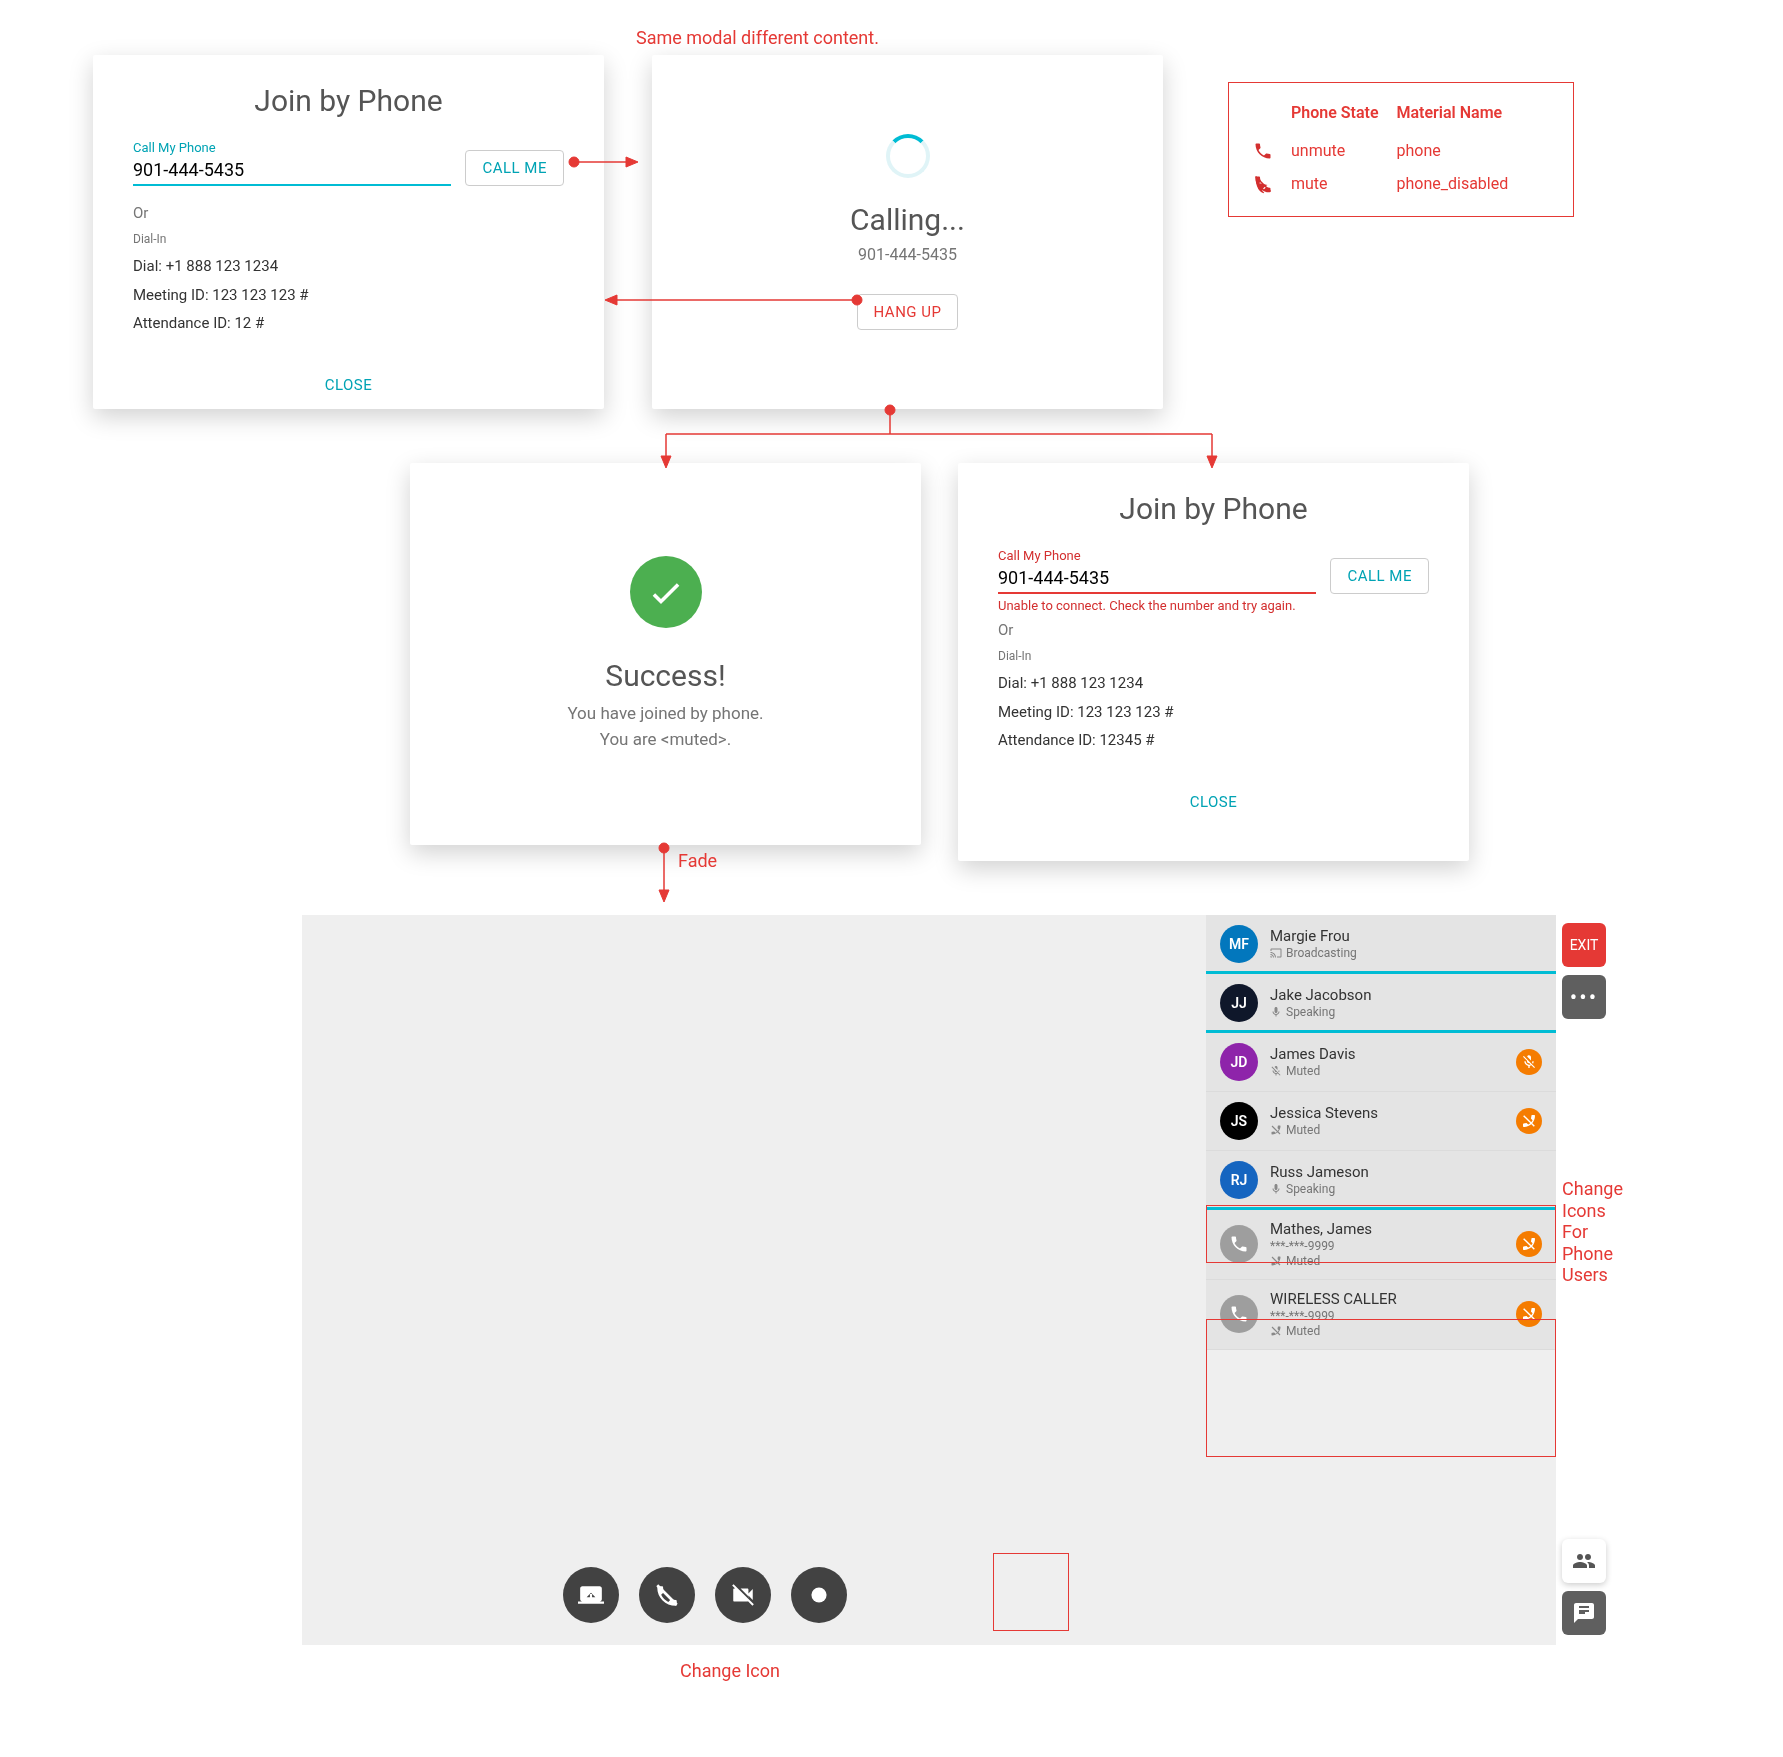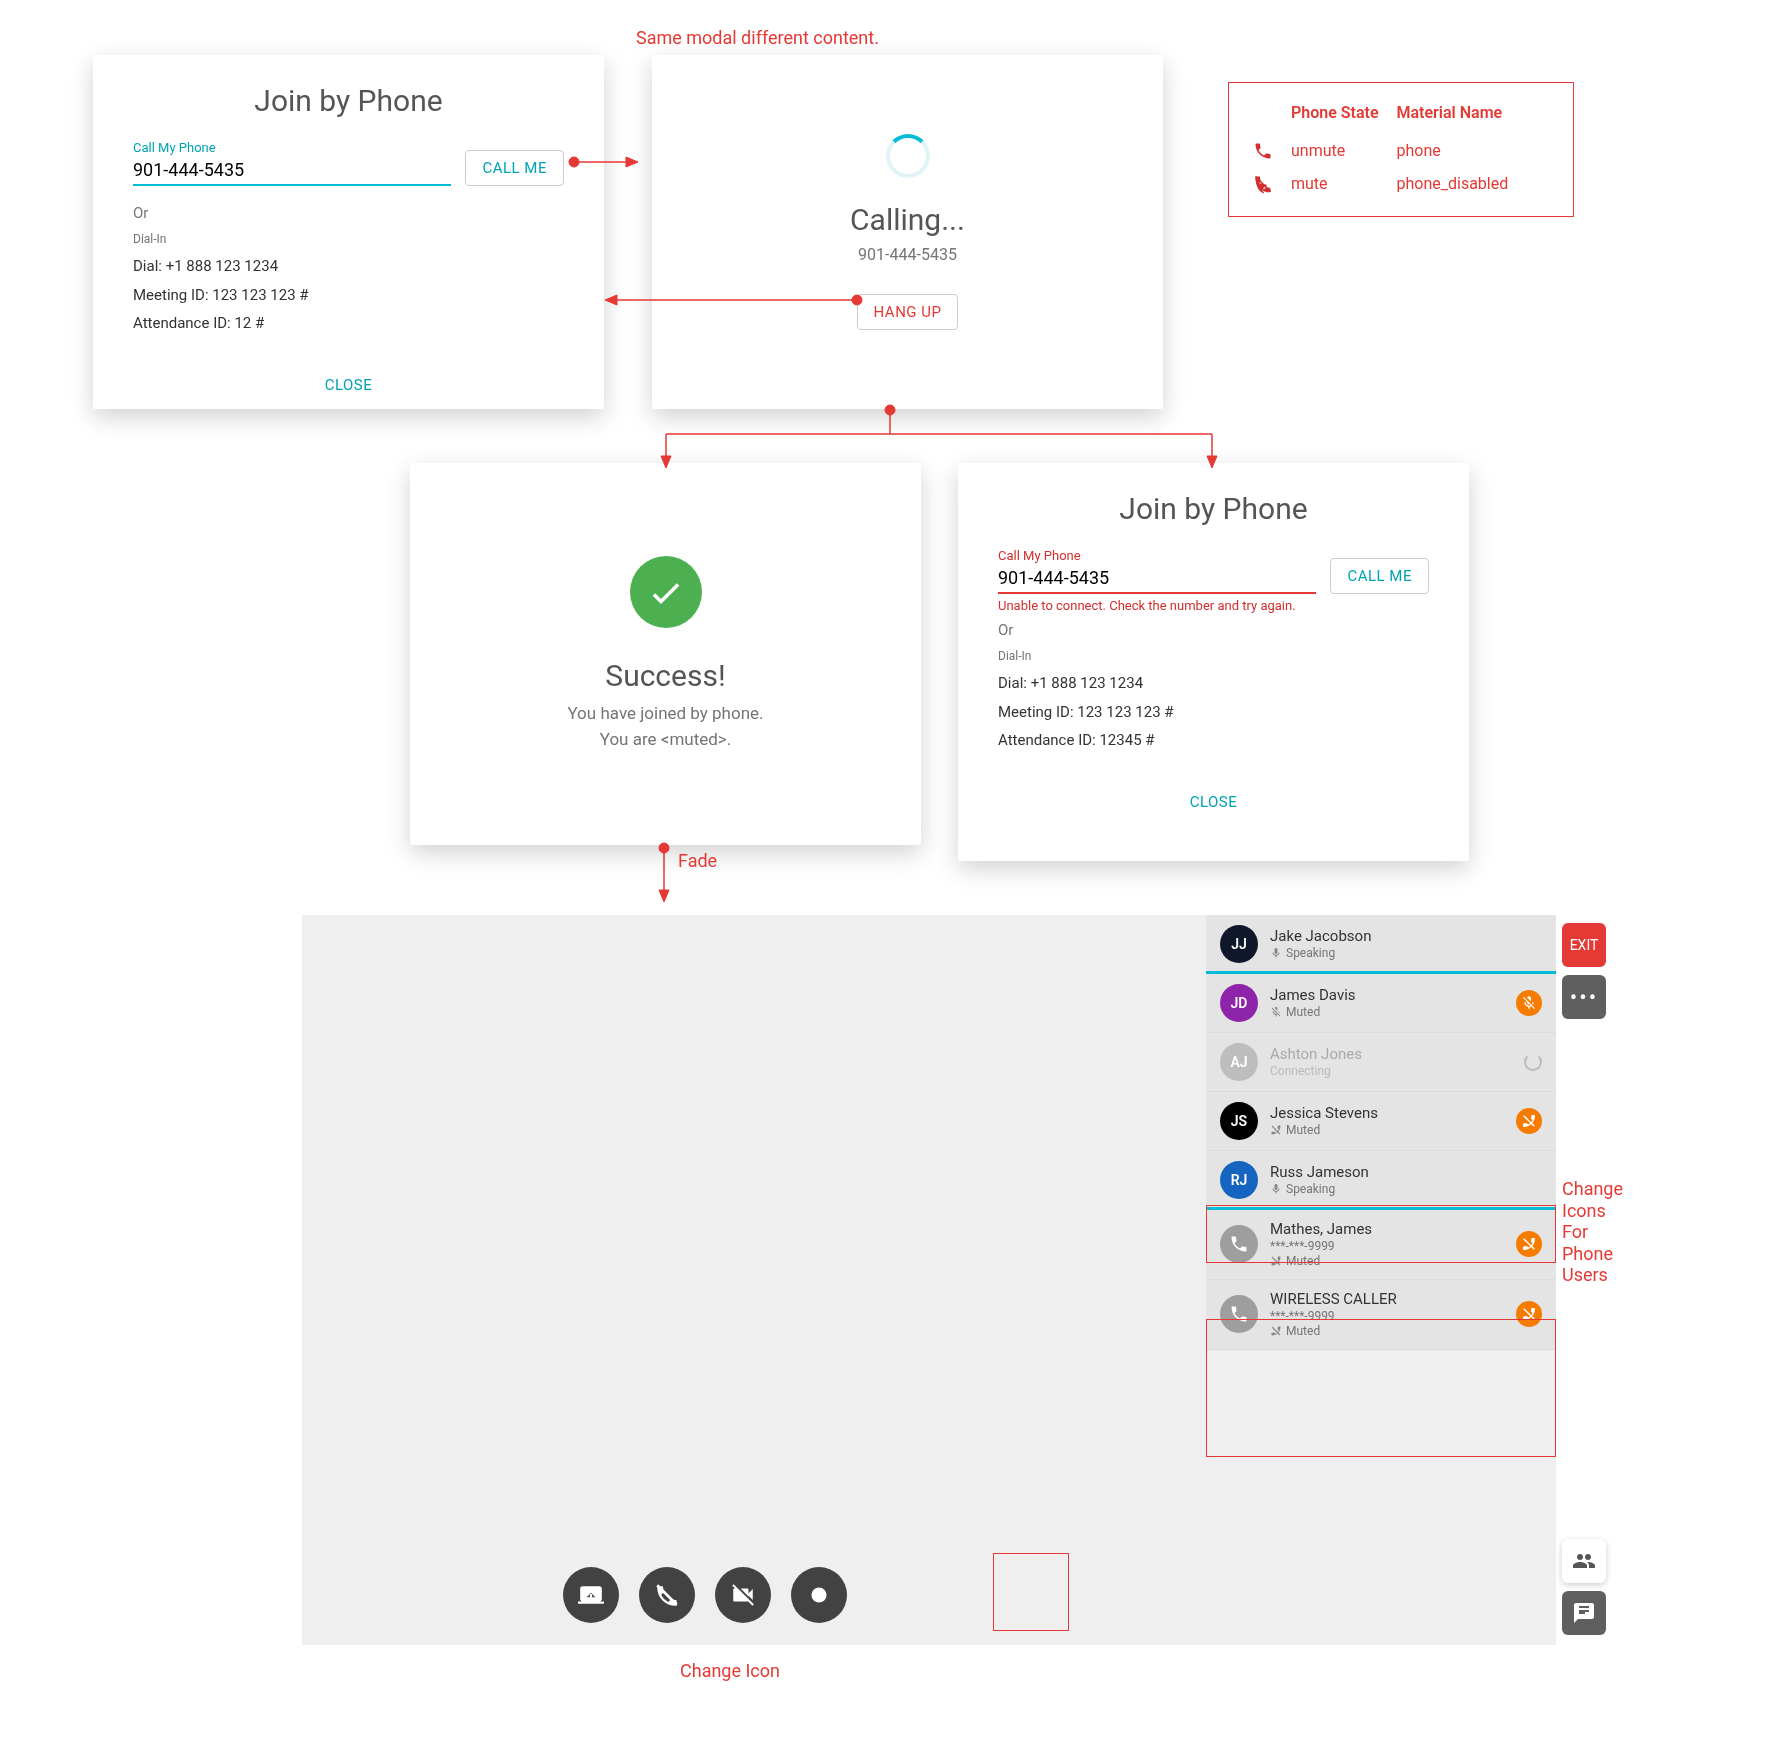--- a/index.html
+++ b/index.html
@@ -210,20 +210,32 @@
     <circle class="dot" cx="9" cy="6" r="5"></circle>
       <line x1="9" y1="6" x2="9" y2="48" stroke-width="1.5"></line>
       <polygon class="head" points="4,48 9,60 14,48"></polygon>
   </svg>
   <div class="note" style="left:678px;top:850px;">Fade</div>
 
   <div class="meeting" style="left:302px;top:915px;width:1254px;height:730px;">
 
     <div class="participants" id="plist">
         <div class="p-row active">
+          <div class="avatar" style="background: rgb(2, 119, 189);">MF</div>
+          <div class="p-text">
+            <div class="p-name">Margie Frou</div>
+            <div class="p-status">
+              <svg width="12" height="12" viewBox="0 0 24 24">
+                <path fill="#888" d="M21 3H3c-1.1 0-2 .9-2 2v3h2V5h18v14h-7v2h7c1.1 0 2-.9 2-2V5c0-1.1-.9-2-2-2zM1 18v3h3c0-1.7-1.3-3-3-3zm0-4v2c2.8 0 5 2.2 5 5h2c0-3.9-3.1-7-7-7zm0-4v2c5 0 9 4 9 9h2c0-6.1-4.9-11-11-11z"></path>
+              </svg> 
+              <span>Broadcasting</span>
+            </div>
+          </div>
+        </div>
+        <div class="p-row active">
           <div class="avatar" style="background: #0f172a;">JJ</div>
           <div class="p-text">
             <div class="p-name">Jake Jacobson</div>
             <div class="p-status">
               <svg width="12" height="12" viewBox="0 0 24 24">
                 <path fill="#888" d="M12 14c1.7 0 3-1.3 3-3V5c0-1.7-1.3-3-3-3S9 3.3 9 5v6c0 1.7 1.3 3 3 3zm5-3c0 2.8-2.2 5-5 5s-5-2.2-5-5H5c0 3.5 2.6 6.4 6 6.9V21h2v-3.1c3.4-.5 6-3.4 6-6.9h-2z"></path>
               </svg> 
               <span>Speaking</span>
             </div>
           </div>
@@ -237,30 +249,20 @@
                 <path fill="#888" d="M19 11h-2c0 .7-.2 1.4-.4 2l1.5 1.5c.6-1 .9-2.2.9-3.5zM4.3 3L3 4.3l6 6V11c0 1.7 1.3 3 3 3 .2 0 .5 0 .7-.1l1.7 1.7c-.7.3-1.5.4-2.4.4-2.8 0-5-2.2-5-5H5c0 3.5 2.6 6.4 6 6.9V21h2v-3.1c.9-.1 1.8-.5 2.6-.9l4.1 4.1 1.3-1.3L4.3 3zM15 5c0-1.7-1.3-3-3-3-1.2 0-2.3.8-2.8 1.9L15 9.8V5z"></path>
               </svg> 
               <span>Muted</span>
             </div>
           </div>
           <div class="p-badge">
             <svg width="16" height="16" viewBox="0 0 24 24">
               <path fill="#fff" d="M19 11h-2c0 .7-.2 1.4-.4 2l1.5 1.5c.6-1 .9-2.2.9-3.5zM4.3 3L3 4.3l6 6V11c0 1.7 1.3 3 3 3 .2 0 .5 0 .7-.1l1.7 1.7c-.7.3-1.5.4-2.4.4-2.8 0-5-2.2-5-5H5c0 3.5 2.6 6.4 6 6.9V21h2v-3.1c.9-.1 1.8-.5 2.6-.9l4.1 4.1 1.3-1.3L4.3 3zM15 5c0-1.7-1.3-3-3-3-1.2 0-2.3.8-2.8 1.9L15 9.8V5z"></path>
             </svg>
           </div>
-        </div>
-        <div class="p-row dim">
-          <div class="avatar" style="background: rgb(189, 189, 189);">AJ</div>
-          <div class="p-text">
-            <div class="p-name">Ashton Jones</div>
-            <div class="p-status">
-              <span>Connecting</span>
-            </div>
-          </div>
-          <div class="p-spinner"></div>
         </div>
         <div class="p-row">
           <div class="avatar" style="background: #000000;">JS</div>
           <div class="p-text">
             <div class="p-name">Jessica Stevens</div>
             <div class="p-status">
               <svg width="12" height="12" viewBox="0 0 24 24">
                 <g transform="scale(-1,1) translate(-24,0)">
                   <path fill="#888" d="M6.6 10.8c1.4 2.8 3.8 5.2 6.6 6.6l2.2-2.2c.3-.3.7-.4 1-.2 1.2.4 2.4.6 3.6.6.6 0 1 .4 1 1V20c0 .6-.4 1-1 1C10.6 21 3 13.4 3 4c0-.6.4-1 1-1h3.4c.6 0 1 .4 1 1 0 1.2.2 2.4.6 3.6.1.3 0 .7-.2 1L6.6 10.8z"></path>
                 </g>

